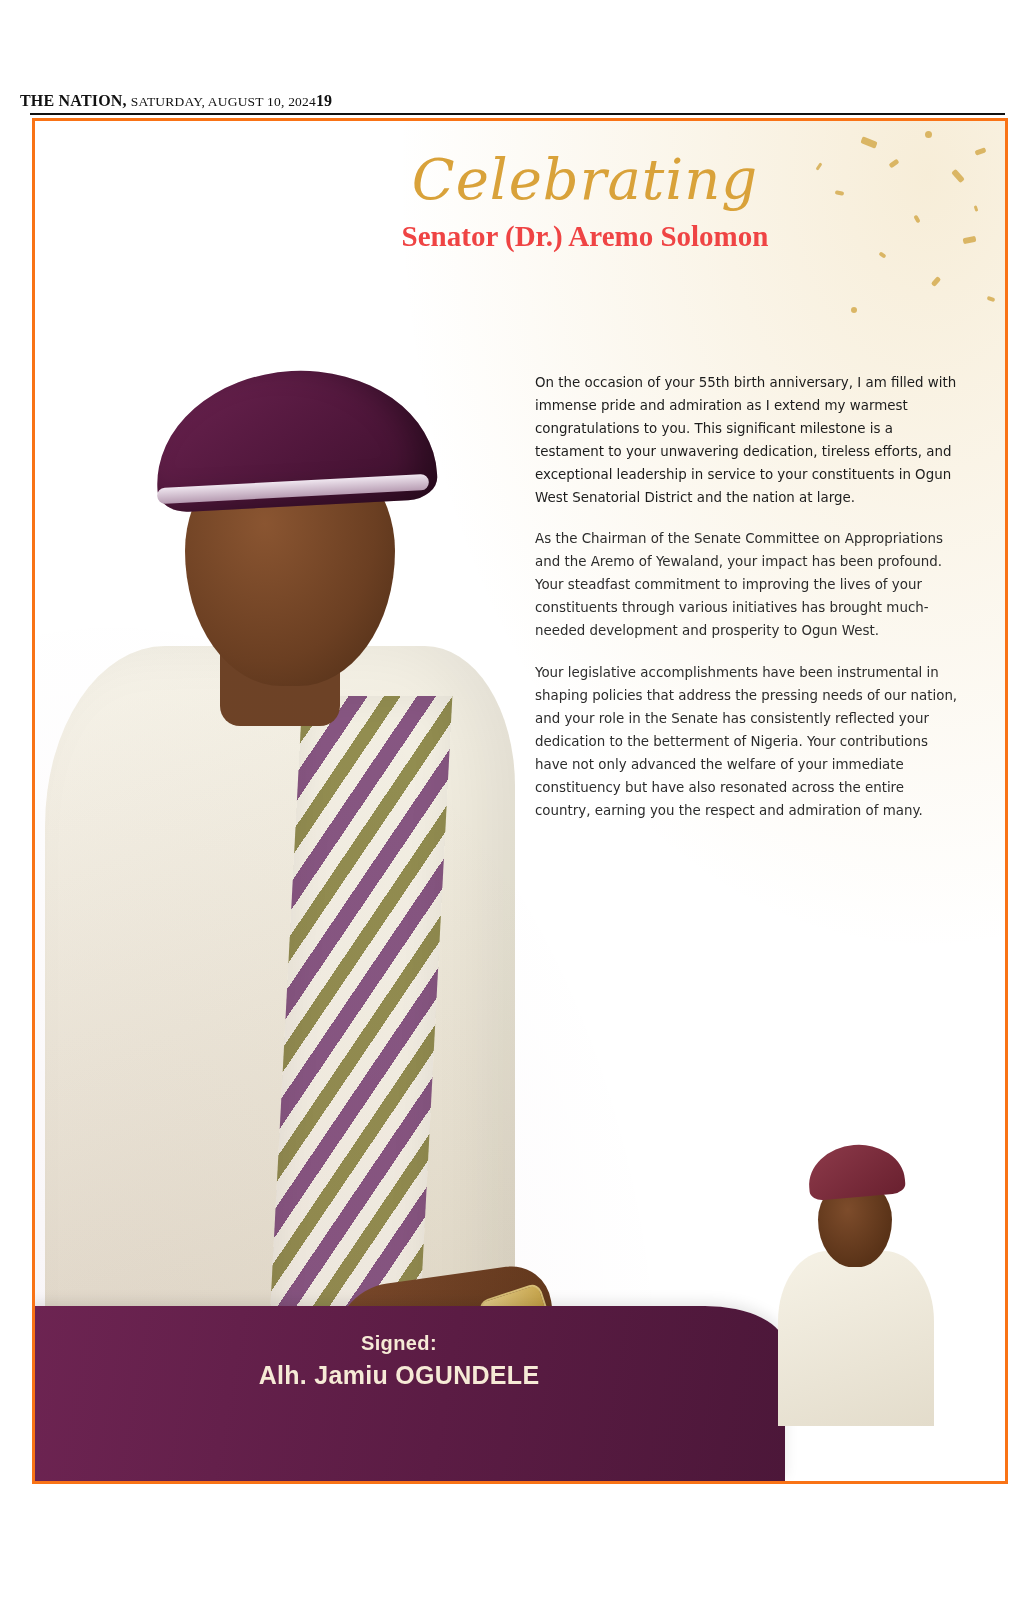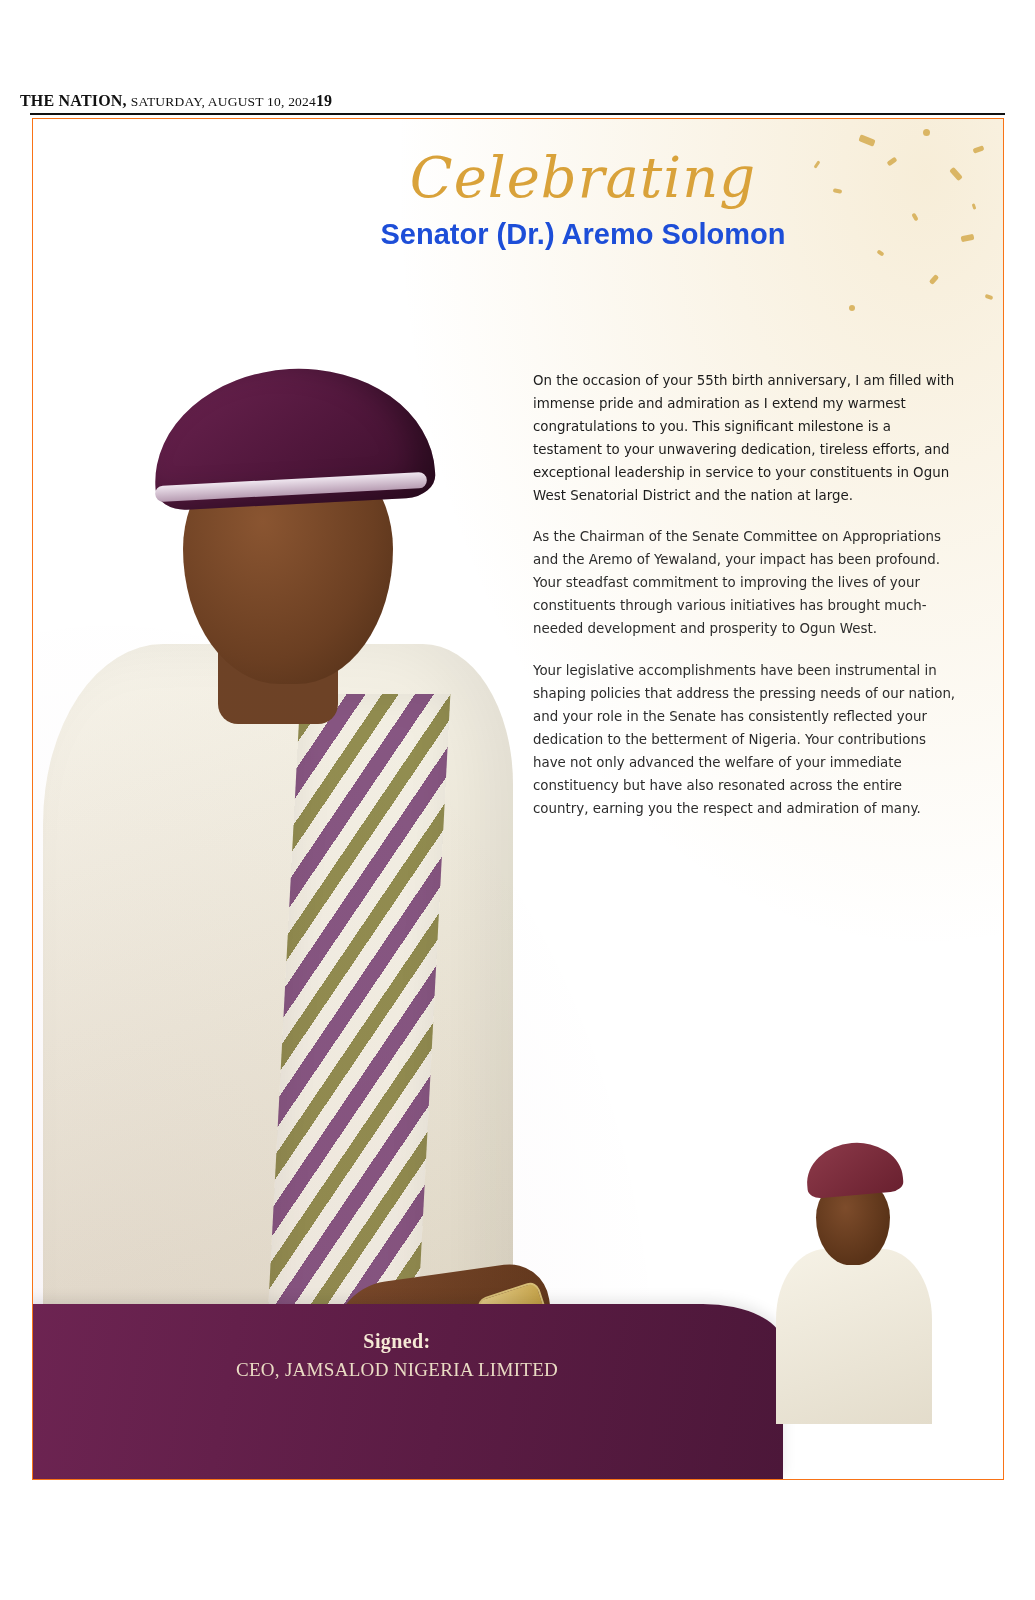--- a/index.html
+++ b/index.html
@@ -54,21 +54,21 @@
   }
 
   
   .ad {
     position: absolute;
     left: 32px;
     top: 118px;
     width: 970px;
     height: 1360px;
     background: #ffffff;
-    border: 1px solid #f97316;
+    border: 3px solid #f97316;
     overflow: hidden;
   }
   
   .ad::before {
     content: "";
     position: absolute;
     inset: 0;
     background:
       radial-gradient(ellipse at 92% 4%, rgba(214,166,60,.20), rgba(255,255,255,0) 42%),
       radial-gradient(ellipse at 8% 96%, rgba(120,40,95,.05), rgba(255,255,255,0) 45%);
@@ -98,25 +98,25 @@
     font-family: "DejaVu Serif", serif;
     font-style: italic;
     font-size: 56px;
     color: #d9a23a;
     letter-spacing: 1px;
     line-height: 1.05;
     margin: 0 0 8px 0;
     font-weight: 400;
   }
   .hl-name {
-    font-family: Liberation Sans, sans-serif;
+    font-family: Liberation Serif, serif;
     font-weight: bold;
     font-size: 29px;
     line-height: 1.30;
-    color: #1d4ed8;
+    color: #ef4444;
     margin: 0;
   }
   .hl-name .ln { display: block; }
 
   
   .portrait {
     position: absolute;
     left: 0px;
     top: 195px;
     width: 500px;
@@ -267,21 +267,21 @@
     background: linear-gradient(100deg, #6d2452 0%, #5b1c44 55%, #4c1739 100%);
     border-radius: 0 80px 0 0 / 0 40px 0 0;
     z-index: 3;
     box-shadow: 0 -4px 14px rgba(0,0,0,.10);
   }
   .banner-inner {
     position: absolute;
     left: 0; right: 12px; top: 26px;
     text-align: center;
     color: #f6ead6;
-    font-family: Liberation Serif, serif;
+    font-family: Liberation Sans, sans-serif;
   }
   .sg-signed {
     font-size: 20px;
     font-weight: bold;
     margin: 0 0 6px 0;
     letter-spacing: .4px;
   }
   .sg-name {
     font-size: 25px;
     font-weight: bold;
@@ -352,17 +352,17 @@
 
   <div class="inset">
     <div class="i-body"></div>
     <div class="i-head"></div>
     <div class="i-cap"></div>
   </div>
 
   <div class="banner">
     <div class="banner-inner">
       <p class="sg-signed">Signed:</p>
-      <p class="sg-title">CEO, JAMSALOD NIGERIA LIMITED</p>
+      <p class="sg-name">Alh. Jamiu OGUNDELE</p>
     </div>
   </div>
 
 </div>
 
 </body></html>

